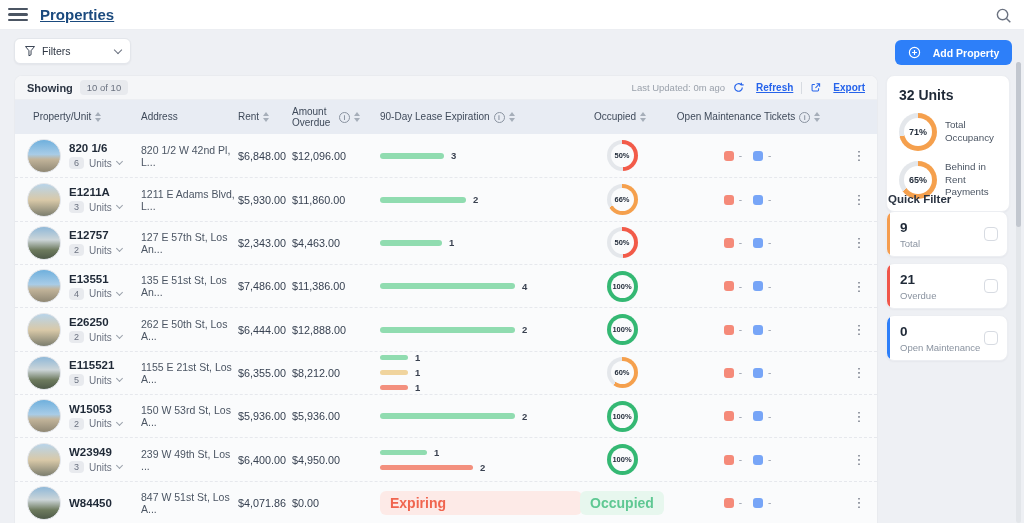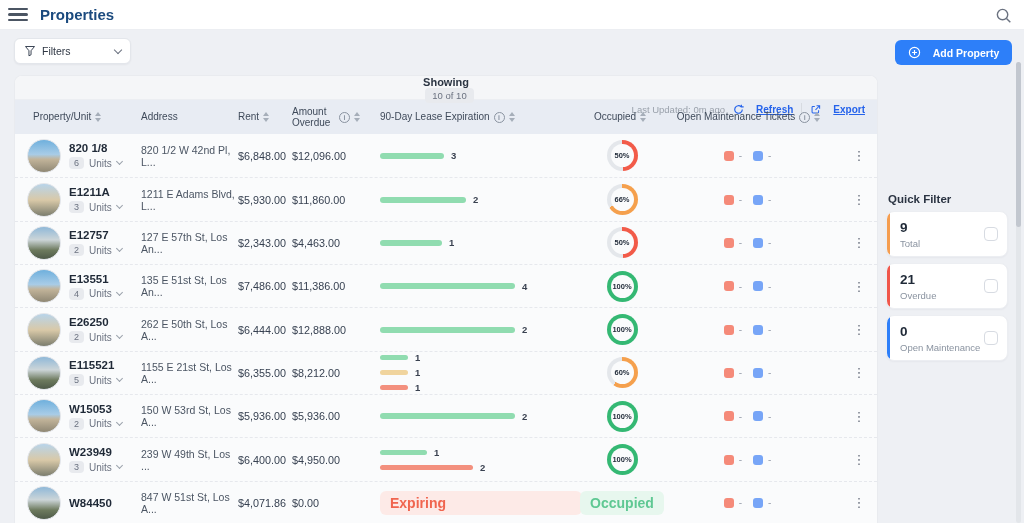--- a/index.html
+++ b/index.html
@@ -4,32 +4,32 @@
 <style>
   * { margin:0; padding:0; box-sizing:border-box; }
   html,body { background:#e9ebef; }
   body { font-family:"Liberation Sans","DejaVu Sans",sans-serif; }
   #screen { position:relative; width:1024px; height:523px; background:#eef0f4; overflow:hidden; }
 
   
   .topbar { position:absolute; left:0; top:0; width:1024px; height:30px; background:#ffffff; border-bottom:1px solid #eceef2; display:flex; align-items:center; }
   .hamburger { width:20px; height:14px; margin-left:8px; display:flex; flex-direction:column; justify-content:space-between; cursor:pointer; }
   .hamburger span { display:block; height:2.4px; background:#4b5563; border-radius:2px; }
-  .page-title { margin-left:12px; font-size:15px; font-weight:bold; color:#1b4a7e; }
+  .page-title { margin-left:12px; font-size:15px; font-weight:bold; color:#1b4a7e;text-decoration:underline; }
   .search { position:absolute; right:12px; top:7px; width:17px; height:17px; }
 
   
   .filters-btn { position:absolute; left:14px; top:38px; width:117px; height:26px; background:#fff; border:1px solid #e3e6eb; border-radius:6px; display:flex; align-items:center; padding:0 9px; gap:6px; box-shadow:0 1px 2px rgba(16,24,40,.05); cursor:pointer; }
   .filters-btn .lbl { font-size:10.5px; color:#2f3744; flex:1; }
   .chev { width:6px; height:6px; border-right:1.5px solid #6b7280; border-bottom:1.5px solid #6b7280; transform:rotate(45deg); display:inline-block; margin-top:-3px; }
   .add-btn { position:absolute; left:895px; top:40px; width:117px; height:25px; background:#2d7ff9; border-radius:6px; display:flex; align-items:center; justify-content:center; gap:12px; color:#fff; font-size:10.5px; font-weight:bold; cursor:pointer; }
 
   
   .card { position:absolute; left:14px; top:75px; width:864px; height:448px; background:#fbfbfd; border:1px solid #e9ebef; border-bottom:none; border-radius:8px 8px 0 0; overflow:hidden; }
-  .card-top { height:24px; background:#f5f6f8; display:flex; align-items:center; padding:0 12px; border-bottom:1px solid #eceef2;flex-direction:column; }
+  .card-top { height:24px; background:#f5f6f8; display:flex; align-items:center; padding:0 12px; border-bottom:1px solid #eceef2; }
   .showing { font-size:11px; font-weight:bold; color:#2b3442; }
   .showing-badge { margin-left:7px; background:#e8eaee; color:#6b7280; font-size:9.5px; padding:2px 7px; border-radius:4px; }
   .card-top .right { margin-left:auto; display:flex; align-items:center; gap:8px; }
   .updated { font-size:9.5px; color:#9aa1ab; }
   .link { display:flex; align-items:center; gap:12px; font-size:10px; font-weight:bold; color:#2563eb; text-decoration:underline; cursor:pointer; }
   .vdiv { width:1px; height:12px; background:#d7dbe1; }
 
   .grid { display:grid; grid-template-columns:126px 97px 54px 72px 218px 80px 177px 40px; align-items:center; }
   .thead { height:34px; background:#e8ecf3; font-size:10px; color:#3f4a5a; }
   .th { display:flex; align-items:center; gap:4px; padding-right:4px; }
@@ -200,21 +200,21 @@
             <i class="dn"></i>
           </span>
         </div>
         <div class="th c8"></div>
       </div>
     <div class="tbody">
     <div class="trow grid">
       <div class="cell c1">
         <div class="avatar av-0"></div>
         <div class="pu">
-          <div class="pname">820 1/8</div>
+          <div class="pname">820 1/6</div>
           <div class="units-badge">
             <span class="ucount">6</span>
             <span class="ulabel">Units</span>
             <span class="chev"></span>
           </div>
         </div>
       </div>
       <div class="cell c2">820 1/2 W 42nd Pl, L...</div>
       <div class="cell c3">$6,848.00</div>
       <div class="cell c4">$12,096.00</div>
@@ -516,20 +516,35 @@
             <span class="sq" style="background: rgb(245, 138, 121);"></span>
             <span class="dash">-</span>
             <span class="sq" style="background: rgb(119, 165, 247);"></span>
             <span class="dash">-</span>
           </div>
       <div class="cell c8"><span class="kebab">⋮</span></div>
     </div>
   </div>
   </div>
 
+  <div class="units-card">
+    <div class="units-title">32 Units</div>
+    <div class="stat">
+      <div class="donut" style="background: conic-gradient(rgb(245, 160, 77) 255.6deg, rgb(228, 231, 235) 0deg);">
+        <div class="hole">71%</div>
+      </div>
+      <div class="stat-label">Total Occupancy</div>
+    </div>
+    <div class="stat">
+      <div class="donut" style="background: conic-gradient(rgb(245, 160, 77) 234deg, rgb(228, 231, 235) 0deg);">
+        <div class="hole">65%</div>
+      </div>
+      <div class="stat-label">Behind in Rent Payments</div>
+    </div>
+  </div>
 
   <div class="qf-title">Quick Filter</div>
 
   <div class="qf-card" style="top:211px;">
     <div class="qf-accent" style="background: rgb(245, 157, 79);"></div>
     <div class="qf-body">
       <span class="qf-count">9</span>
       <span class="qf-label">Total</span>
     </div>
     <div class="qf-check"></div>

